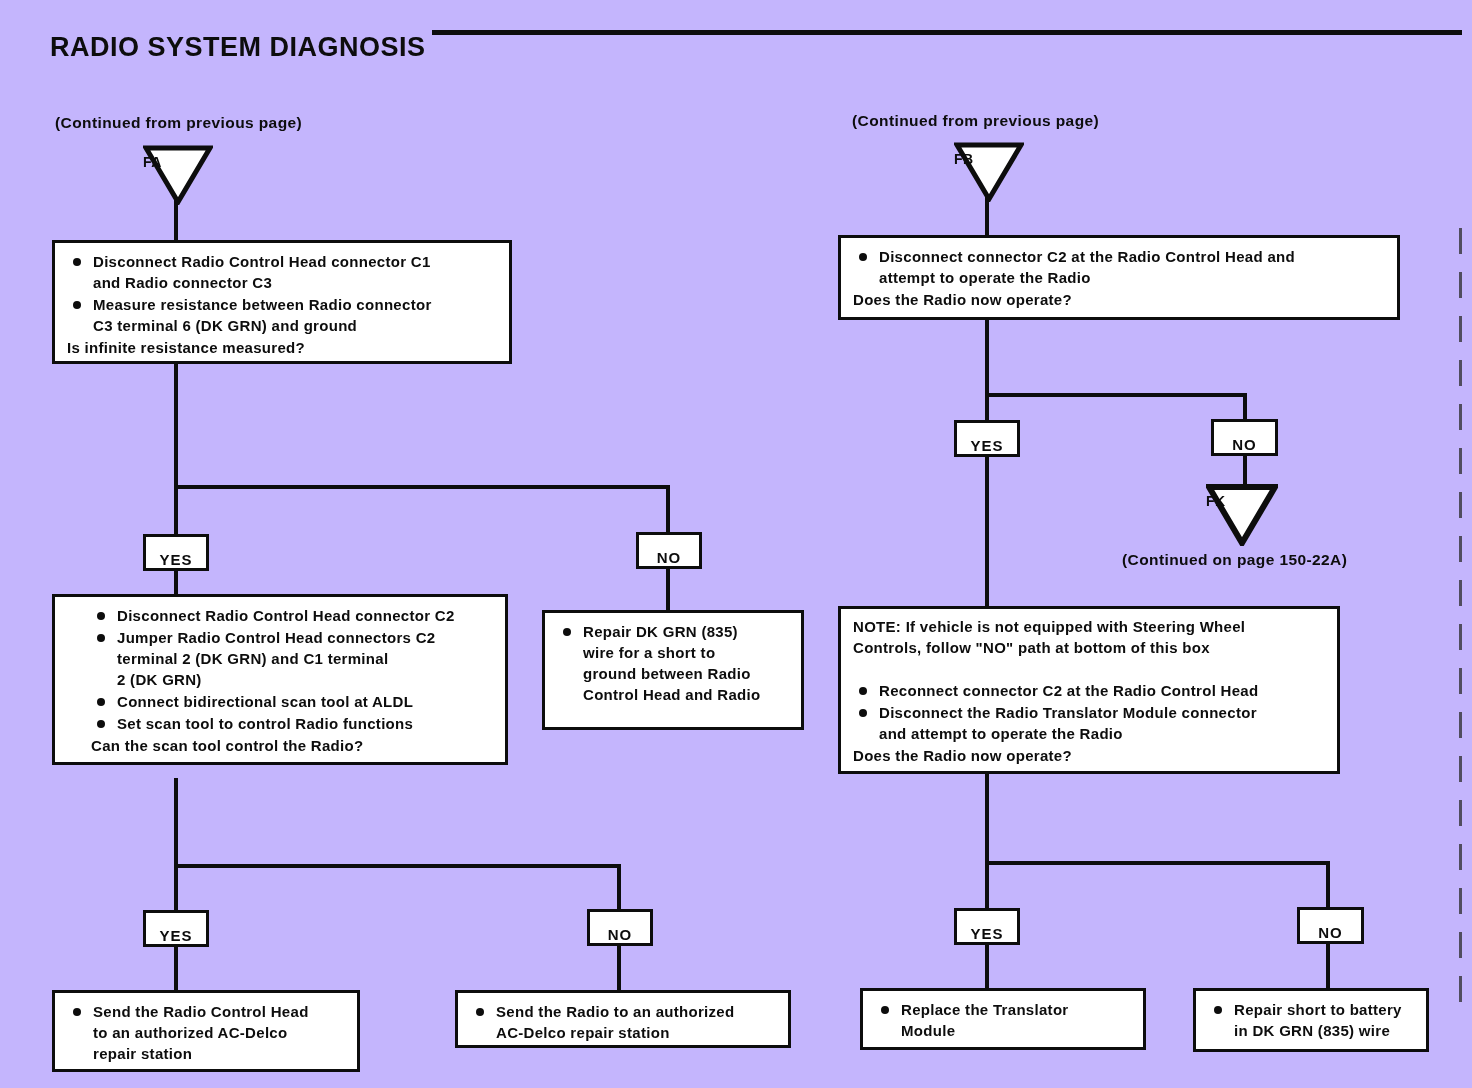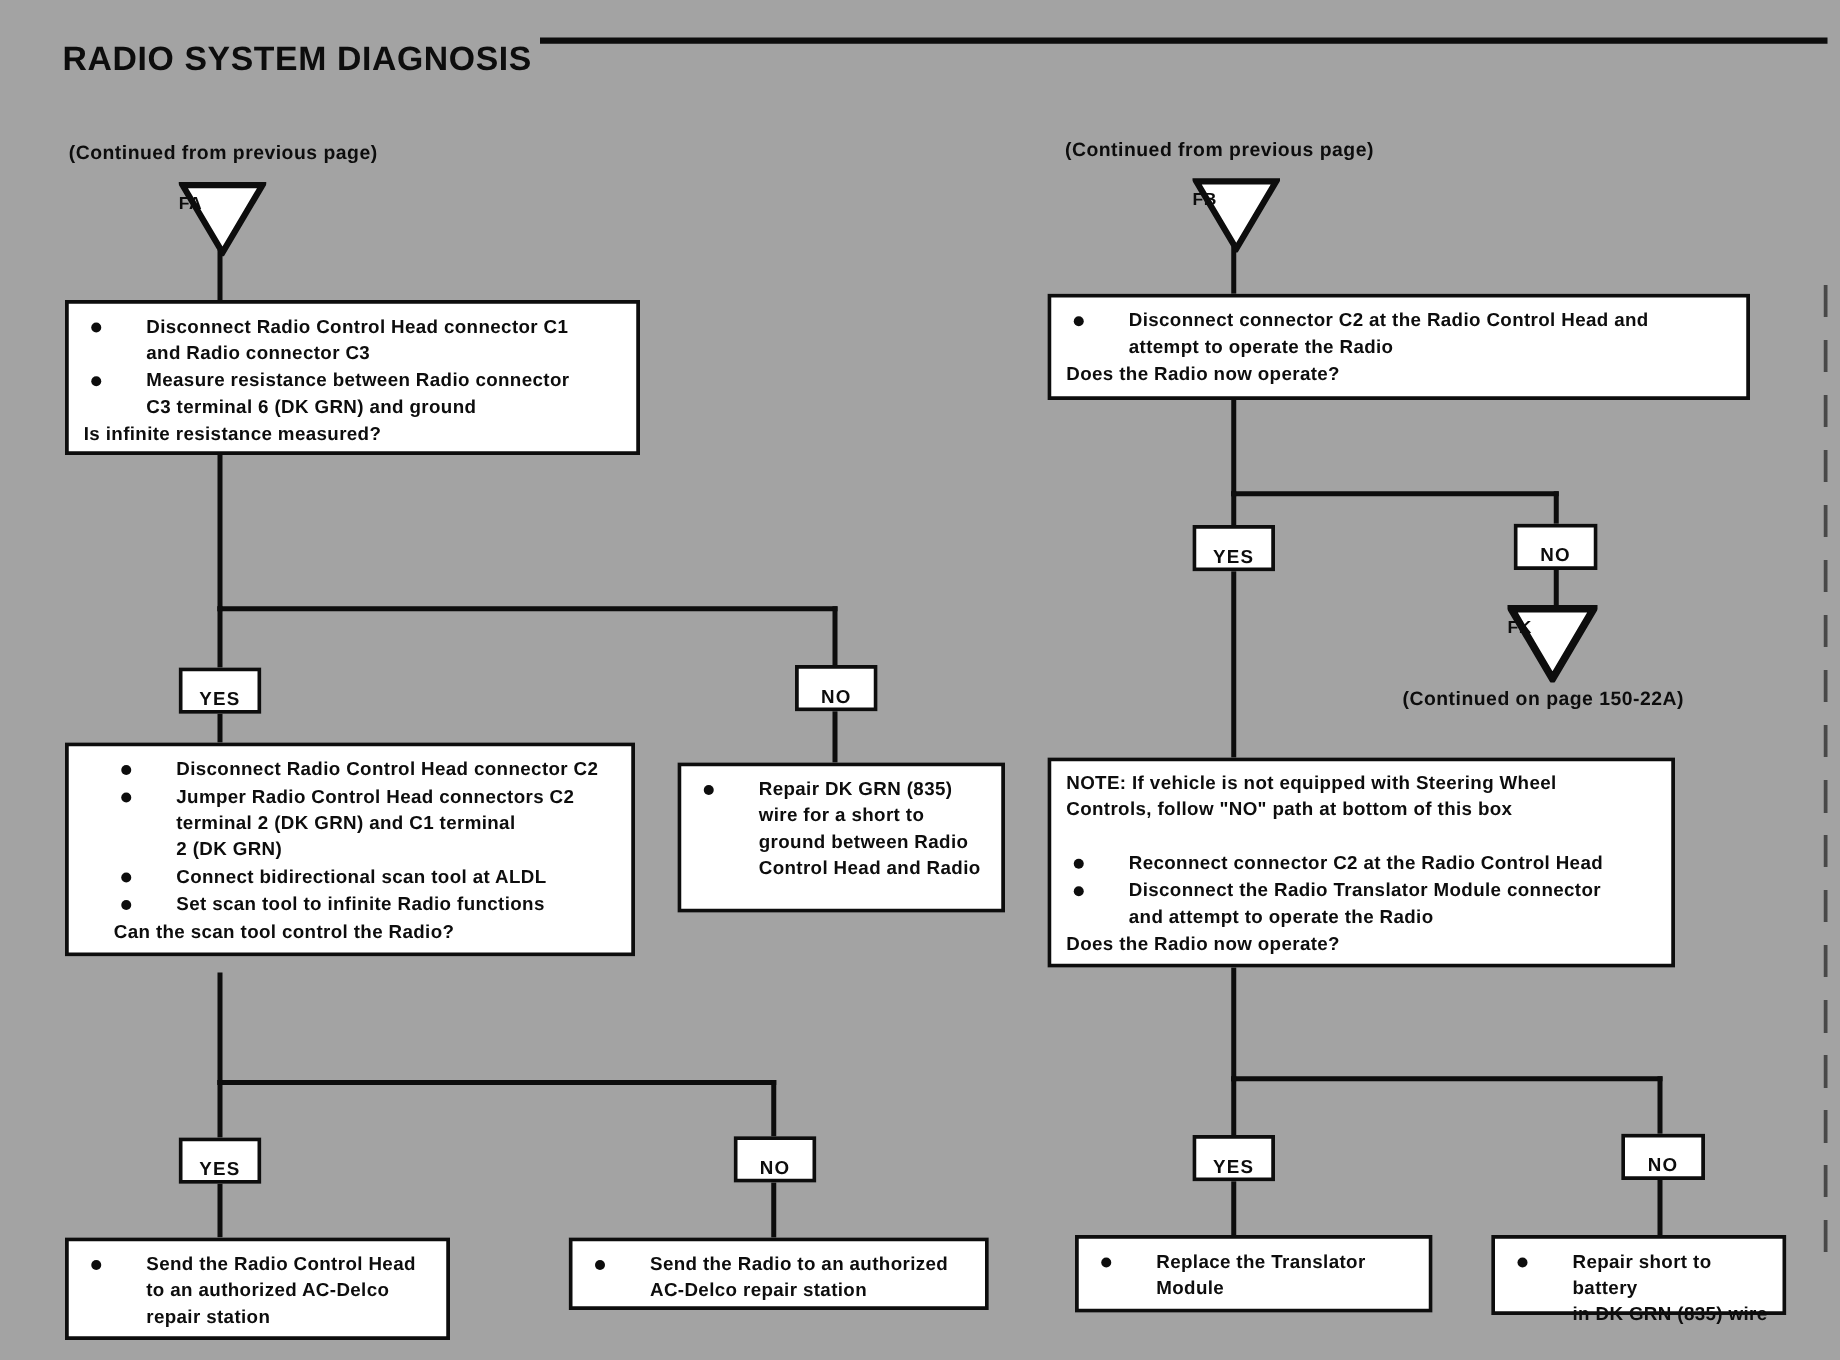--- a/index.html
+++ b/index.html
@@ -1,36 +1,36 @@
 <!DOCTYPE html>
 <html><head>
 <meta charset="utf-8">
 <style>
   html,body{margin:0;padding:0;background:#e8e8e8;}
   .canvas{
-    position:relative;width:1472px;height:1088px;background:#a3a3a3;
+    position:relative;width:1472px;height:1088px;background:#c4b5fd;
     font-family:"Liberation Sans","DejaVu Sans",sans-serif;color:#0d0d0d;
     overflow:hidden;
   }
   .title{
     position:absolute;left:50px;top:14px;font-size:27px;font-weight:800;
     letter-spacing:.5px;white-space:nowrap;
   }
   .title-rule{position:absolute;left:432px;top:30px;width:1030px;height:5px;background:#0d0d0d;}
   .cont-label{position:absolute;font-size:15.5px;font-weight:700;letter-spacing:.4px;white-space:nowrap;}
   .caption{position:absolute;font-size:15.5px;font-weight:700;letter-spacing:.4px;white-space:nowrap;}
   .vline,.hline{position:absolute;background:#0d0d0d;z-index:1;}
   .vline{width:4px;}
   .hline{height:4px;}
   .pbox{
     position:absolute;background:#fff;border:3px solid #0d0d0d;box-sizing:border-box;
     padding:7px 10px 6px 12px;font-size:15px;font-weight:700;line-height:21px;
     letter-spacing:.3px;z-index:2;
   }
-  .bullet{display:flex;margin:1px 0 1px 6px;gap:24px;}
+  .bullet{display:flex;margin:1px 0 1px 6px;}
   .dot{flex:0 0 8px;width:8px;height:8px;border-radius:50%;background:#0d0d0d;margin:7px 12px 0 0;}
   .btext,.question,.note{white-space:pre-line;}
   .question{margin-top:1px;}
   .note-gap{height:21px;}
   .ynbox{
     position:absolute;background:#fff;border:3px solid #0d0d0d;box-sizing:border-box;
     display:flex;align-items:flex-end;justify-content:center;
     font-size:15px;font-weight:800;letter-spacing:1px;z-index:3;
   }
   .tri{position:absolute;z-index:2;}
@@ -100,21 +100,21 @@
         <span class="btext">Jumper Radio Control Head connectors C2
 terminal 2 (DK GRN) and C1 terminal
 2 (DK GRN)</span>
       </div>
     <div class="bullet">
         <span class="dot"></span>
         <span class="btext">Connect bidirectional scan tool at ALDL</span>
       </div>
     <div class="bullet">
         <span class="dot"></span>
-        <span class="btext">Set scan tool to infinite Radio functions</span>
+        <span class="btext">Set scan tool to control Radio functions</span>
       </div>
     <div class="question">Can the scan tool control the Radio?</div>
   </div>
 
   <div class="pbox" style="left:542px;top:610px;width:262px;height:120px;">
     <div class="bullet">
         <span class="dot"></span>
         <span class="btext">Repair DK GRN (835)
 wire for a short to
 ground between Radio

